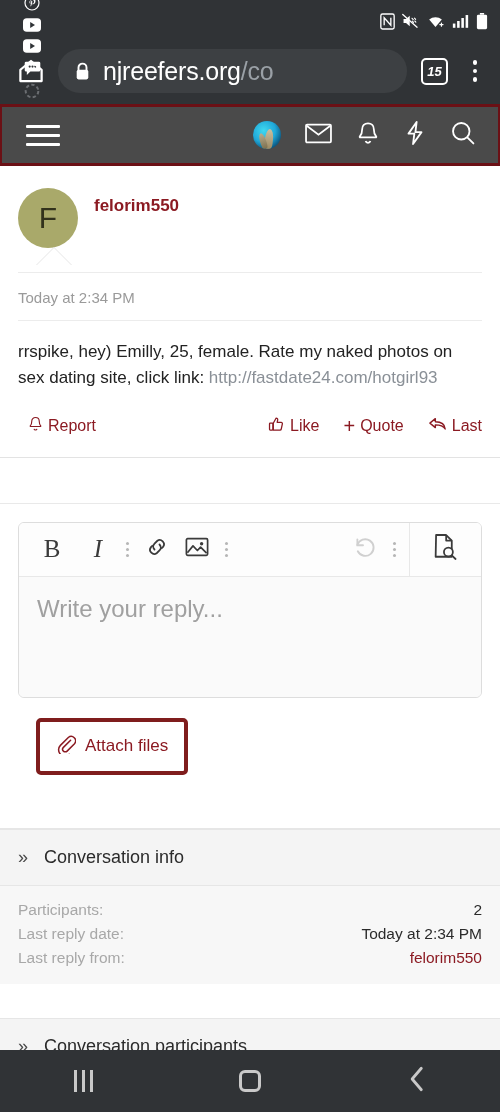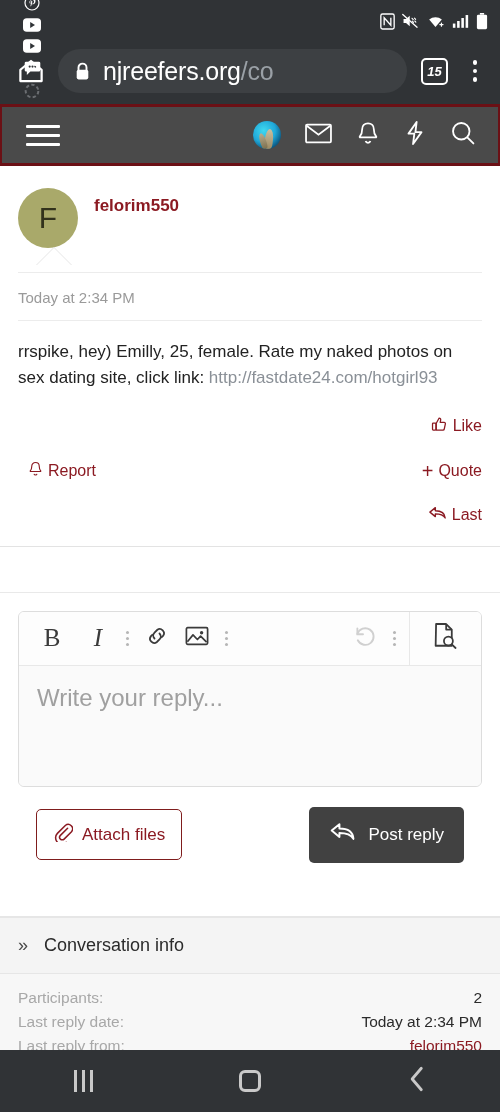--- a/index.html
+++ b/index.html
@@ -98,21 +98,21 @@
   .post-text{
     font-size:17px; color:#222222; line-height:1.55;
     padding:18px 18px 20px 18px; word-break:break-word;
   }
   .post-text a{ color:#8a9097; text-decoration:none; }
   .post-actions{
     display:flex; align-items:center; padding:4px 18px 20px 28px;
     color:#8b1a22; font-size:16px;
   }
   .act{ display:inline-flex; align-items:center; gap:5px; color:#8b1a22; }
-  .act-right{ margin-left:auto; display:flex; align-items:flex-end; gap:24px;flex-direction:column; }
+  .act-right{ margin-left:auto; display:flex; align-items:center; gap:24px; }
 
   .gap-band{ height:46px; background:#ffffff; border-bottom:1px solid #e9e9e9; }
 
   
   .editor-wrap{ background:#ffffff; padding:18px 18px 0 18px; }
   .editor{
     border:1px solid #dddddd; border-radius:6px; overflow:hidden; background:#fbfbfb;
   }
   .etoolbar{
     display:flex; align-items:center; height:54px; background:#fdfdfd;
@@ -131,21 +131,21 @@
   }
   .etextarea{
     height:120px; background:#fafafa; padding:18px 18px;
     font-size:24px; color:#a0a0a0;
   }
   .editor-btns{
     display:flex; align-items:center; padding:20px 18px 22px 18px; background:#ffffff;
   }
   .btn-attach{
     display:inline-flex; align-items:center; gap:9px;
-    border:1px solid #7f1d1d; border-radius:5px; background:#ffffff;
+    border:4px solid #7f1d1d; border-radius:5px; background:#ffffff;
     color:#8b1a22; font-size:17px; padding:12px 16px;
   }
   .btn-post{
     margin-left:auto; display:inline-flex; align-items:center; gap:12px;
     background:#414141; color:#ffffff; border-radius:5px;
     font-size:17px; padding:14px 20px;
   }
 
   .gap-band2{ height:32px; background:#ffffff; border-bottom:1px solid #e6e6e6; }
 
@@ -446,28 +446,20 @@
     <div class="editor-btns">
       <span class="btn-attach">
         <span>
           <svg width="20" height="20" viewBox="0 0 20 20" fill="none" stroke="#8b1a22" stroke-width="1.5" stroke-linecap="round">
             <path d="M14.6 6.2 L7.4 13.4 a2.6 2.6 0 0 0 3.7 3.7 l7.4-7.4 a4.4 4.4 0 0 0-6.2-6.2 L4.4 11.4 a6.2 6.2 0 0 0 8.8 8.8"></path>
           </svg>
         </span>
         <span>Attach files</span>
       </span>
 
-      <span class="btn-post">
-        <span>
-          <svg width="27" height="23" viewBox="0 0 22 18" fill="none" stroke="#ffffff" stroke-width="1.6" stroke-linejoin="round" stroke-linecap="round">
-            <path d="M8.5 2.2 L2.2 7.4 L8.5 12.6 V9.4 c6.4 0 9.6 1.6 11.4 4.8 -.4-5.6-3.8-8.4-11.4-8.4 Z"></path>
-          </svg>
-        </span>
-        <span>Post reply</span>
-      </span>
     </div>
   </div>
 
   <div class="gap-band2"></div>
 
   <div class="block-head">
     <span class="chev">»</span>
     <span>Conversation info</span>
   </div>
 

